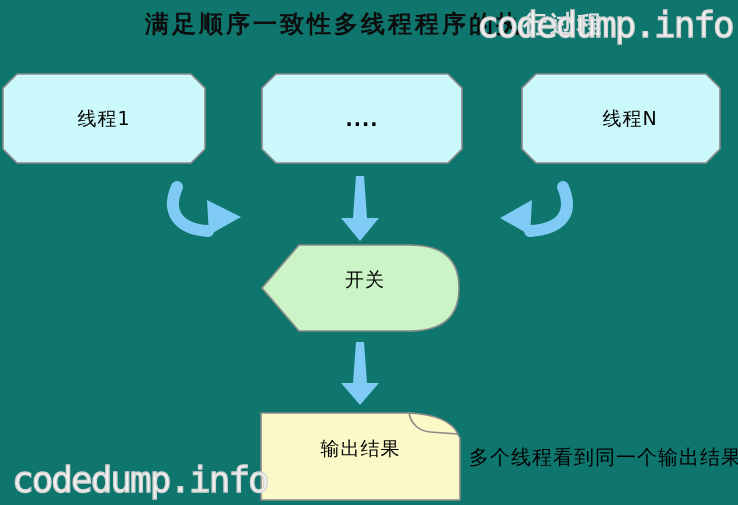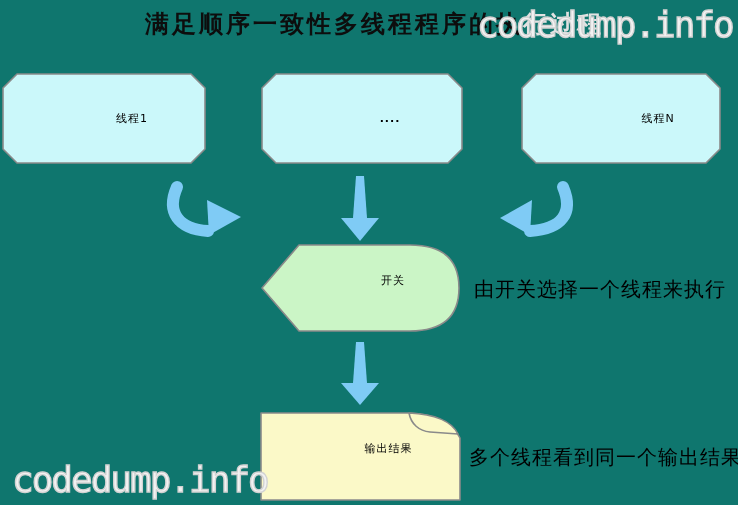--- a/index.html
+++ b/index.html
@@ -37,25 +37,24 @@
     pointer-events: none;
   }
   .wm-top { left: 477px; top: 4px; }
   .wm-bottom { left: 12px; top: 459px; }
 
   .node-label {
     position: absolute;
     display: flex;
     align-items: center;
     justify-content: center;
-    font-size: 11px;
+    font-size: 19px;
     color: #000000;
     letter-spacing: 1px;
     white-space: nowrap;
-    padding-left: 28px;
   }
   .lbl-thread1 { left: 3px;   top: 74px; width: 202px; height: 89px; }
   .lbl-threads { left: 262px; top: 74px; width: 200px; height: 89px; font-weight: bold; }
   .lbl-threadN { left: 522px; top: 74px; width: 216px; height: 89px; }
   .lbl-switch  { left: 280px; top: 245px; width: 170px; height: 70px; }
   .lbl-output  { left: 261px; top: 413px; width: 199px; height: 71px; }
 
   .note {
     position: absolute;
     font-size: 20px;
@@ -111,16 +110,15 @@
 
   <div class="wm wm-top">codedump.info</div>
   <div class="wm wm-bottom">codedump.info</div>
 
   <div class="node-label lbl-thread1">线程1</div>
   <div class="node-label lbl-threads">....</div>
   <div class="node-label lbl-threadN">线程N</div>
   <div class="node-label lbl-switch">开关</div>
   <div class="node-label lbl-output">输出结果</div>
 
-  <div class="note note-switch">由开关选择一个线程来执行</div>
   <div class="note note-output">多个线程看到同一个输出结果</div>
 
 </div>
 
 </body></html>

